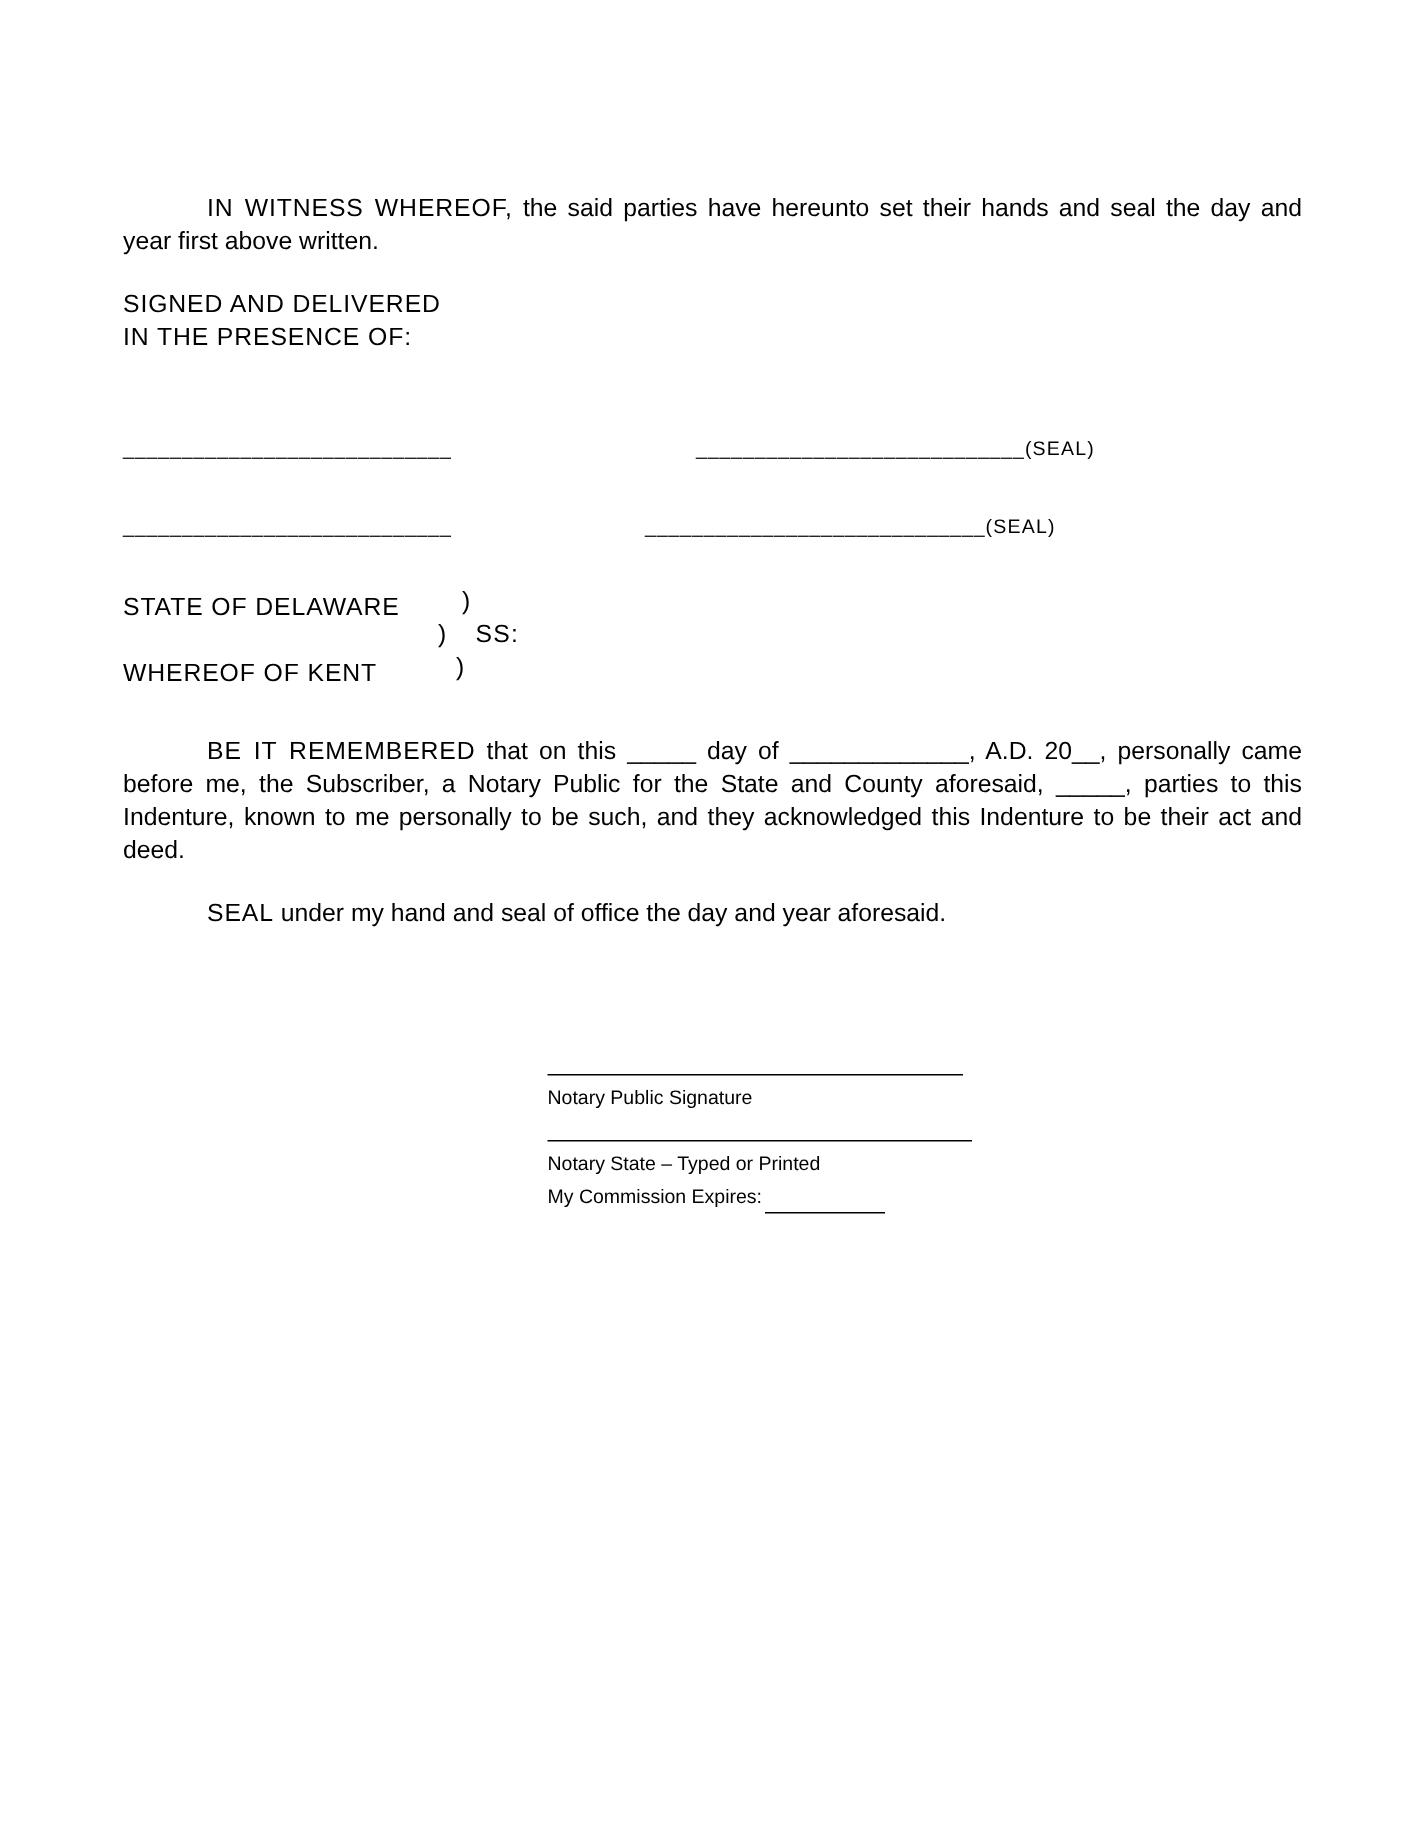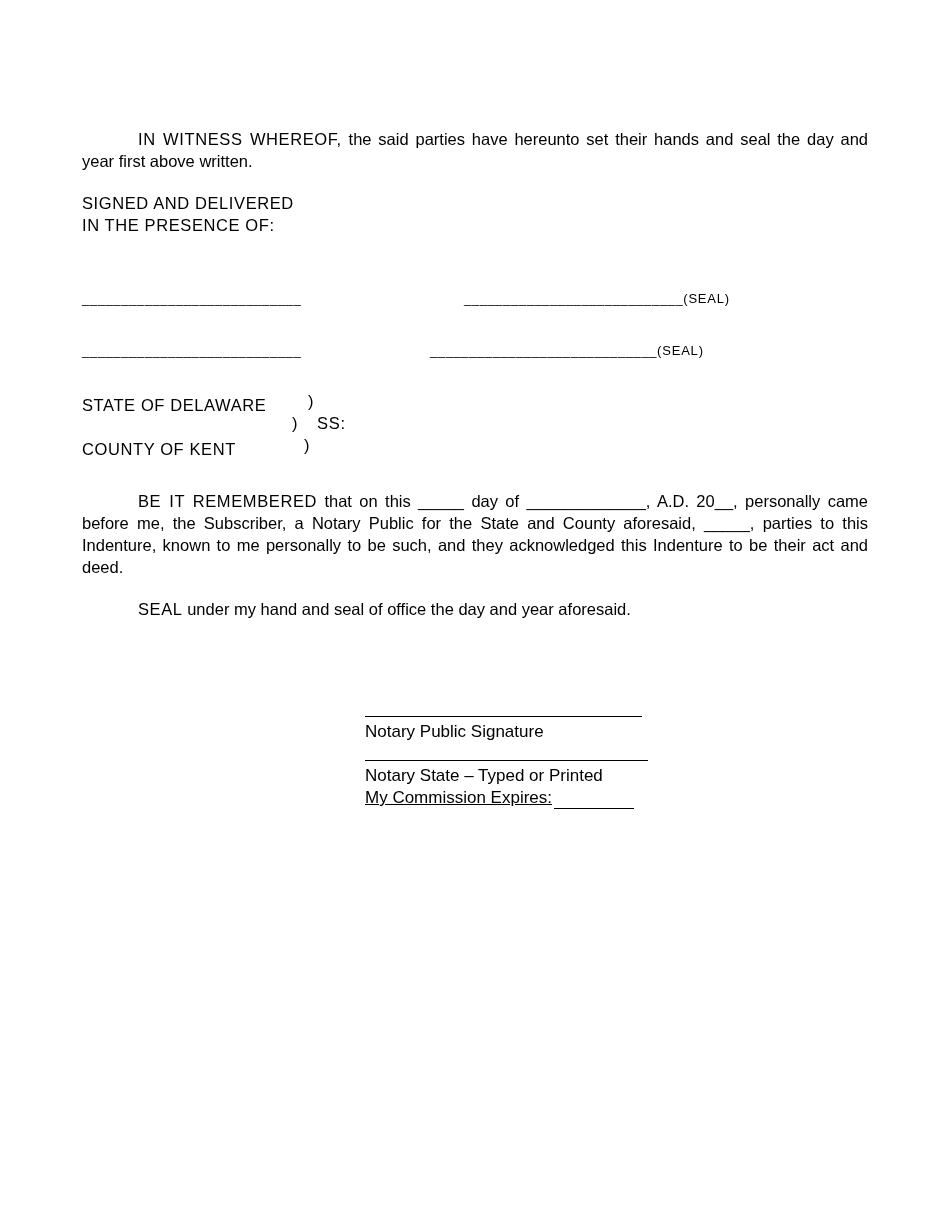--- a/index.html
+++ b/index.html
@@ -88,21 +88,21 @@
   .paren-a { position: absolute; left: 226px; top: 0; }
   .paren-b { position: absolute; left: 210px; top: 0; }
   .ss { position: absolute; left: 235px; top: 0; letter-spacing: 0.8px; }
   .paren-c { position: absolute; left: 222px; top: 0; }
 
   .notary-block {
     position: absolute;
     left: 365px;
     top: 715px;
     width: 420px;
-    font-size: 17px;
+    font-size: 13px;
     line-height: 22px;
   }
   .rule-a {
     width: 277px;
     border-bottom: 1.3px solid #000;
     height: 1px;
     margin-bottom: 4px;
   }
   .rule-b {
     width: 283px;
@@ -112,21 +112,20 @@
     margin-bottom: 4px;
   }
   .notary-label {
     display: block;
     white-space: nowrap;
   }
   .commission-row {
     display: flex;
     align-items: flex-end;
     white-space: nowrap;
-    text-decoration: underline;
   }
   .commission-blank {
     display: inline-block;
     width: 80px;
     border-bottom: 1.3px solid #000;
     height: 16px;
     margin-left: 2px;
   }
 
   .page-number {
@@ -171,21 +170,21 @@
     <div class="state-block">
       <div class="state-line">
         <span class="state-label">STATE OF DELAWARE</span>
         <span class="paren-a">)</span>
       </div>
       <div class="state-line">
         <span class="paren-b">)</span>
         <span class="ss">SS:</span>
       </div>
       <div class="state-line">
-        <span class="state-label">COUNTY OF KENT</span>
+        <span class="state-label">WHEREOF OF KENT</span>
         <span class="paren-c">)</span>
       </div>
     </div>
 
     <div class="block-gap-5"></div>
 
     <p class="justified"><span class="indent"></span><span class="spaced">BE IT REMEMBERED</span><span> that on this _____ day of _____________, A.D. 20__, personally came before me, the Subscriber, a Notary Public for the State and County aforesaid, _____, parties to this Indenture, known to me personally to be such, and they acknowledged this Indenture to be their act and deed.</span></p>
 
     <div class="block-gap-1"></div>
 

